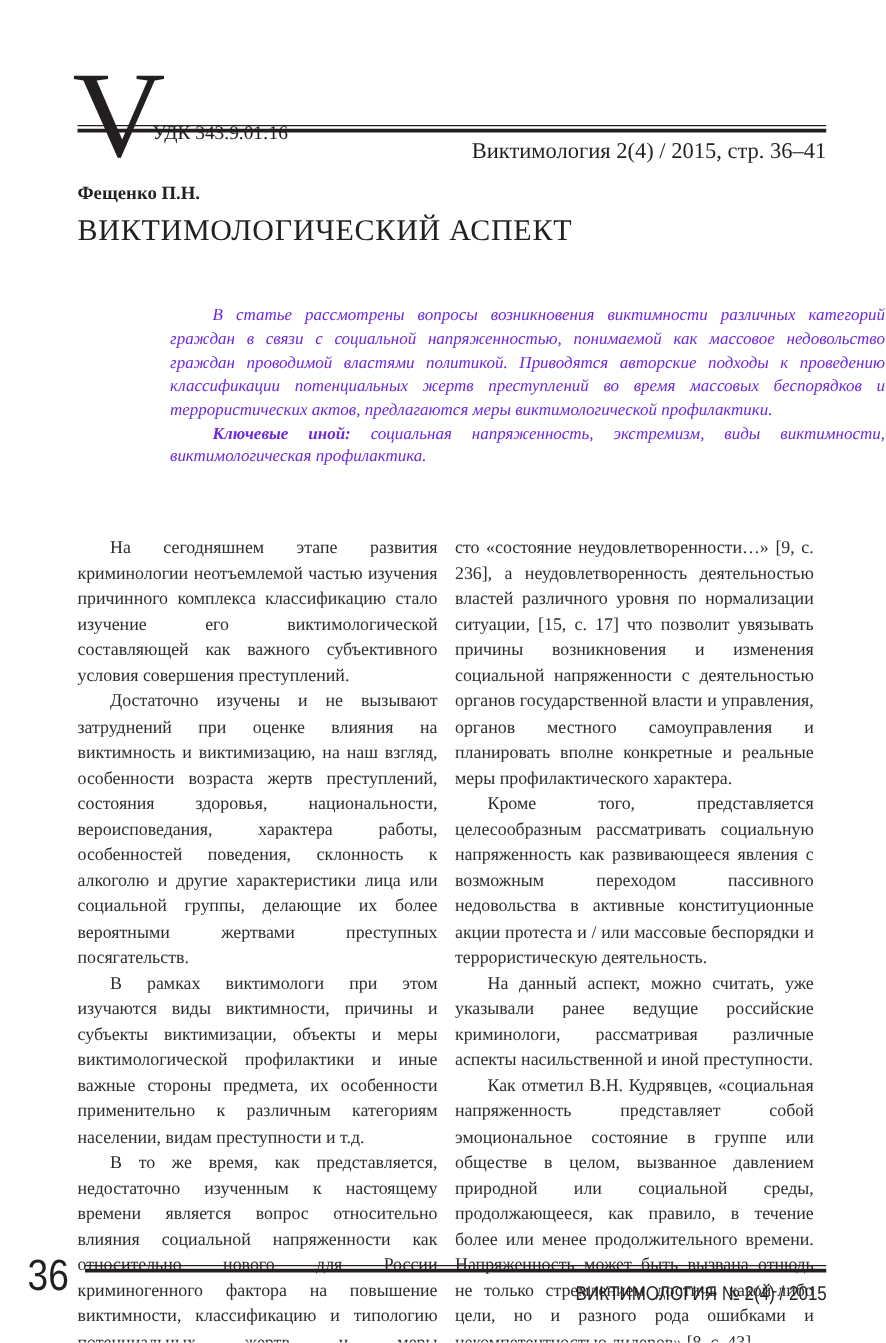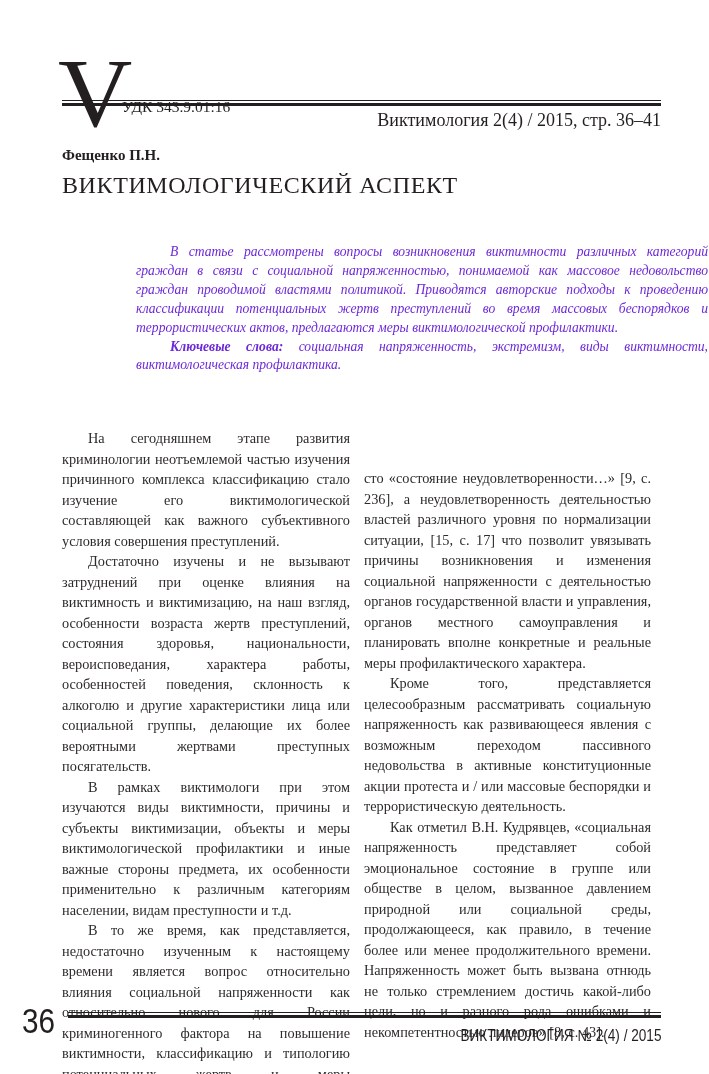--- a/index.html
+++ b/index.html
@@ -43,21 +43,21 @@
   }
   .abstract p { margin: 0; text-indent: 34px; }
   .abstract .kw-label { font-weight: bold; }
   .col {
     position: absolute; top: 428px; width: 288px;
     font-family: "Liberation Serif", serif; font-size: 14.3px; line-height: 20.5px;
     text-align: justify; color: #2f2b2c;
     hyphens: manual;
   }
   .col p { margin: 0; text-indent: 26px; }
-  .col p.cont { text-indent: 0; margin-top: 40px; }
+  .col p.cont { text-indent: 0; }
   .col-left { left: 62px; }
   .col-right { left: 364px; width: 287px; }
   .rule-bottom {
     position: absolute; left: 68px; right: 48px; top: 1012px; height: 6px;
   }
   .page-number {
     position: absolute; left: 22px; top: 1003px;
     font-family: "Liberation Sans", sans-serif; font-size: 35px; line-height: 1;
     transform: scaleX(0.85); transform-origin: left top; color: #231f20;
   }
@@ -81,34 +81,35 @@
   <div class="udk">УДК 343.9.01:16</div>
   <div class="journal-ref">Виктимология 2(4) / 2015, стр. 36–41</div>
 
   <div class="author">Фещенко П.Н.</div>
   <div class="title">
     <div>ВИКТИМОЛОГИЧЕСКИЙ АСПЕКТ</div>
   </div>
 
   <div class="abstract">
     <p>В статье рассмотрены вопросы возникновения виктимности различных категорий граждан в связи с социальной напряженностью, понимаемой как массовое недовольство граждан проводимой властями политикой. Приводятся авторские подходы к проведению классификации потенциальных жертв преступлений во время массовых беспорядков и террористических актов, предлагаются меры виктимологической профилактики.</p>
-    <p><span class="kw-label">Ключевые слова:</span><span> социальная напряженность, экстремизм, виды виктимности, виктимологическая профилактика.</span></p>
+    <p><span class="kw-label">Ключевые иной:</span><span> социальная напряженность, экстремизм, виды виктимности, виктимологическая профилактика.</span></p>
   </div>
 
   <div class="col col-left">
     <p>На сегодняшнем этапе развития криминологии неотъемлемой частью изучения причинного комплекса классификацию стало изучение его виктимологической составляющей как важного субъективного условия совершения преступлений.</p>
     <p>Достаточно изучены и не вызывают затруднений при оценке влияния на виктимность и виктимизацию, на наш взгляд, особенности возраста жертв преступлений, состояния здоровья, национальности, вероисповедания, характера работы, особенностей поведения, склонность к алкоголю и другие характеристики лица или социальной группы, делающие их более вероятными жертвами преступных посягательств.</p>
     <p>В рамках виктимологи при этом изучаются виды виктимности, причины и субъекты виктимизации, объекты и меры виктимологической профилактики и иные важные стороны предмета, их особенности применительно к различным категориям населении, видам преступности и т.д.</p>
     <p>В то же время, как представляется, недостаточно изученным к настоящему времени является вопрос относительно влияния социальной напряженности как относительно нового для России криминогенного фактора на повышение виктимности, классификацию и типологию потенциальных жертв и меры виктимологической профилактики.</p>
 
   </div>
 
   <div class="col col-right">
     <p class="cont">сто «состояние неудовлетворенности…» [9, с. 236], а неудовлетворенность деятельностью властей различного уровня по нормализации ситуации, [15, с. 17] что позволит увязывать причины возникновения и изменения социальной напряженности с деятельностью органов государственной власти и управления, органов местного самоуправления и планировать вполне конкретные и реальные меры профилактического характера.</p>
     <p>Кроме того, представляется целесообразным рассматривать социальную напряженность как развивающееся явления с возможным переходом пассивного недовольства в активные конституционные акции протеста и / или массовые беспорядки и террористическую деятельность.</p>
+    <p>На данный аспект, можно считать, уже указывали ранее ведущие российские криминологи, рассматривая различные аспекты насильственной и иной преступности.</p>
     <p>Как отметил В.Н. Кудрявцев, «социальная напряженность представляет собой эмоциональное состояние в группе или обществе в целом, вызванное давлением природной или социальной среды, продолжающееся, как правило, в течение более или менее продолжительного времени. Напряженность может быть вызвана отнюдь не только стремлением достичь какой-либо цели, но и разного рода ошибками и некомпетентностью лидеров» [8, с. 43].</p>
   </div>
 
   <div class="rule-bottom">
     <div class="thin"></div>
     <div class="thick"></div>
   </div>
   <div class="page-number">36</div>
   <div class="footer-journal">ВИКТИМОЛОГИЯ  № 2(4) / 2015</div>
 

